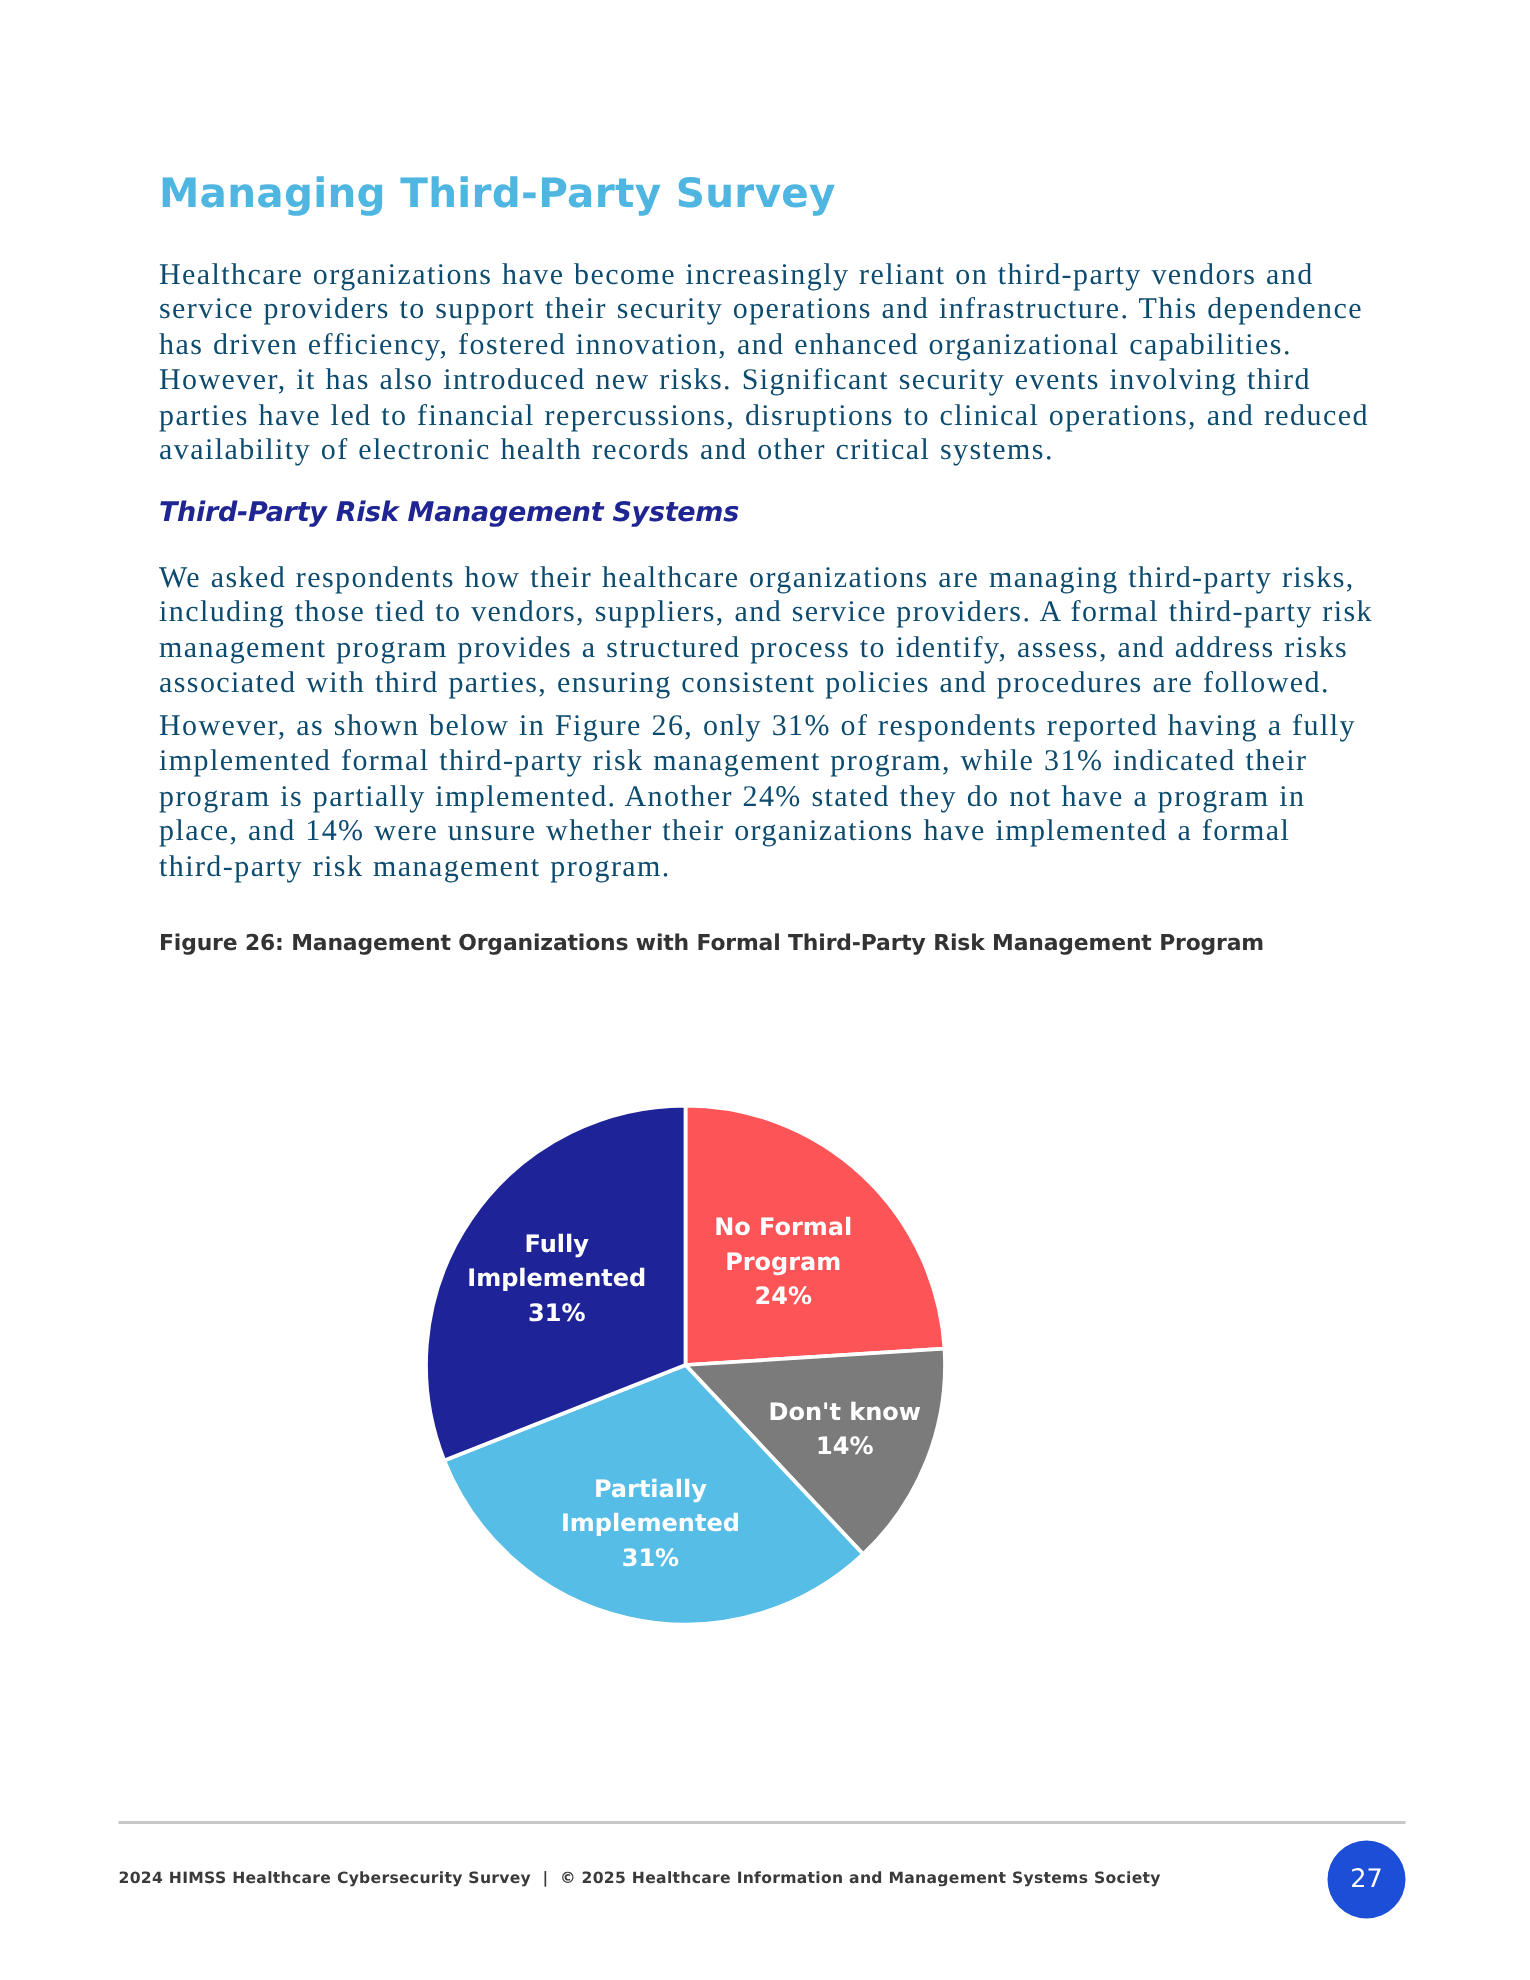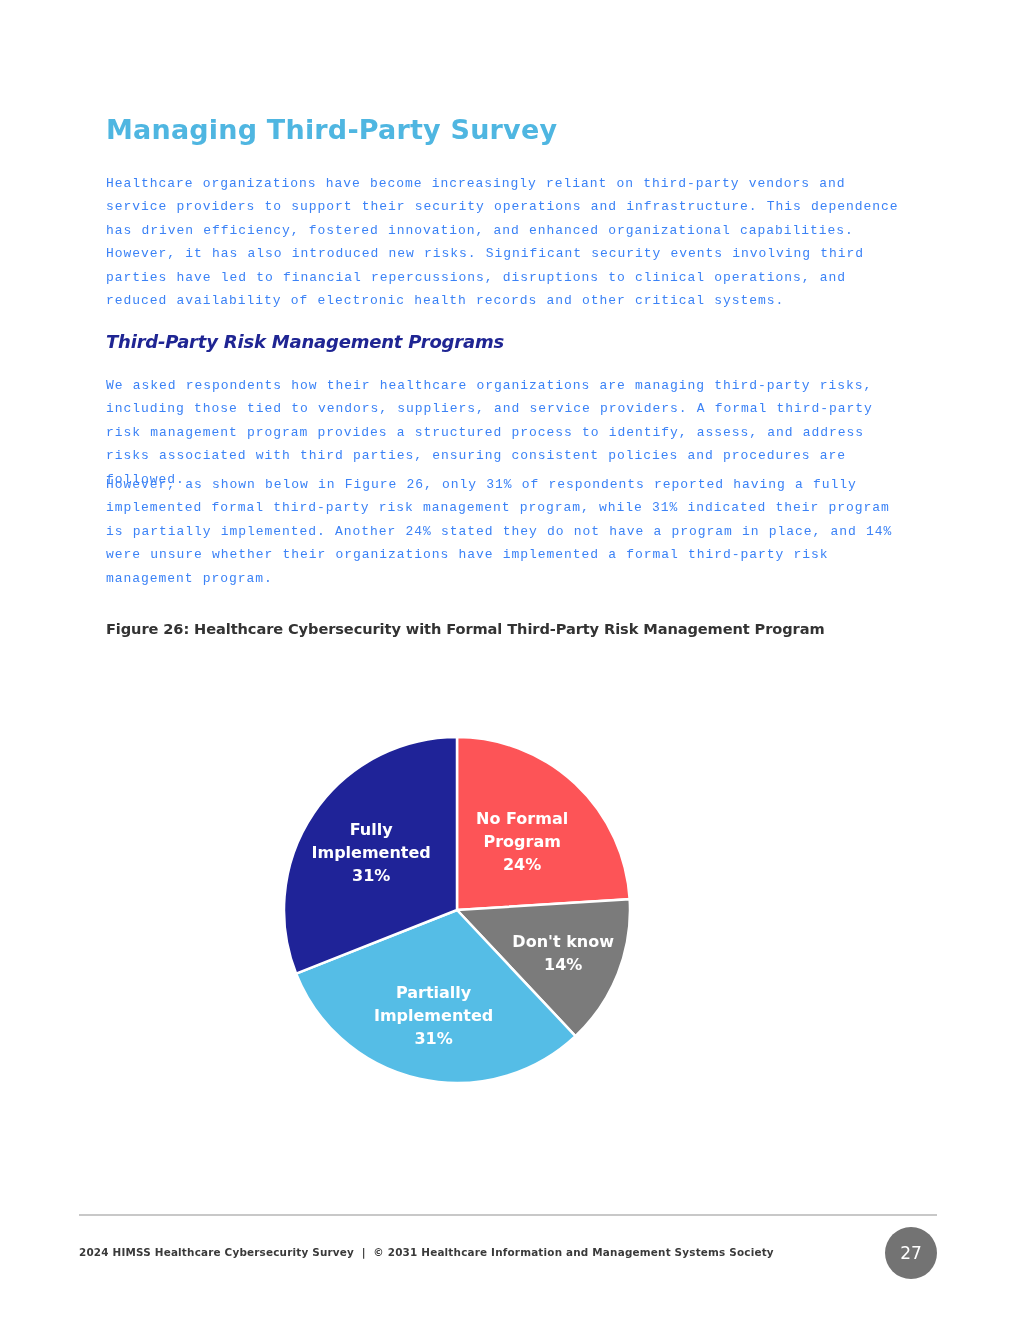--- a/index.html
+++ b/index.html
@@ -1,53 +1,53 @@
 <!DOCTYPE html>
 <html><head>
 <meta charset="utf-8">
 <style>
   html, body { margin: 0; padding: 0; background: #ffffff; }
   body { width: 1020px; height: 1320px; position: relative; overflow: hidden; font-family: "DejaVu Sans", sans-serif; }
   .page-title { position: absolute; left: 106px; top: 114px; margin: 0; font-size: 27px; font-weight: bold; color: #4fb6e1; letter-spacing: 0.2px; }
-  .para { position: absolute; left: 106px; width: 810px; margin: 0; font-size: 13px; line-height: 23.4px; color: #3b82f6; letter-spacing: 0.95px; word-spacing: 0.5px; font-family: Liberation Mono, monospace; }
+  .para { position: absolute; left: 106px; width: 810px; margin: 0; font-size: 20px; line-height: 23.4px; color: #0c4a6e; letter-spacing: 0.95px; word-spacing: 0.5px; font-family: Liberation Serif, serif; }
   .p1 { top: 172px; }
   .p2 { top: 374px; }
   .p3 { top: 473px; }
   .sub-title { position: absolute; left: 106px; top: 331px; margin: 0; font-size: 18px; font-weight: bold; font-style: italic; color: #1f2593; letter-spacing: -0.2px; }
   .fig-caption { position: absolute; left: 106px; top: 620px; margin: 0; font-size: 14.6px; font-weight: bold; color: #333333; letter-spacing: -0.1px; }
   .chart-wrap { position: absolute; left: 270px; top: 720px; width: 380px; height: 380px; }
   .chart-wrap svg { width: 380px; height: 380px; display: block; }
   .slice-label { font-family: "DejaVu Sans", sans-serif; font-weight: bold; font-size: 16px; fill: #ffffff; text-anchor: middle; }
   .footer-rule { position: absolute; left: 79px; top: 1214px; width: 858px; height: 2px; background: #c8c8c8; }
   .footer-text { position: absolute; left: 79px; top: 1246px; font-size: 10.4px; font-weight: bold; color: #3a3a3a; letter-spacing: 0.2px; white-space: pre; }
-  .page-badge { position: absolute; left: 885px; top: 1227px; width: 52px; height: 52px; border-radius: 50%; background: #737373; color: #ffffff; font-size: 17px; display: flex; align-items: center; justify-content: center; }
+  .page-badge { position: absolute; left: 885px; top: 1227px; width: 52px; height: 52px; border-radius: 50%; background: #1d4ed8; color: #ffffff; font-size: 17px; display: flex; align-items: center; justify-content: center; }
 </style>
 </head>
 <body>
 
 <h1 class="page-title">Managing Third-Party Survey</h1>
 
 <p class="para p1">Healthcare organizations have become increasingly reliant on third-party vendors and service providers to support their security operations and infrastructure. This dependence has driven efficiency, fostered innovation, and enhanced organizational capabilities. However, it has also introduced new risks. Significant security events involving third parties have led to financial repercussions, disruptions to clinical operations, and reduced availability of electronic health records and other critical systems.</p>
 
-<h2 class="sub-title">Third-Party Risk Management Programs</h2>
+<h2 class="sub-title">Third-Party Risk Management Systems</h2>
 
 <p class="para p2">We asked respondents how their healthcare organizations are managing third-party risks, including those tied to vendors, suppliers, and service providers. A formal third-party risk management program provides a structured process to identify, assess, and address risks associated with third parties, ensuring consistent policies and procedures are followed.</p>
 
 <p class="para p3">However, as shown below in Figure 26, only 31% of respondents reported having a fully implemented formal third-party risk management program, while 31% indicated their program is partially implemented. Another 24% stated they do not have a program in place, and 14% were unsure whether their organizations have implemented a formal third-party risk management program.</p>
 
-<p class="fig-caption">Figure 26: Healthcare Cybersecurity with Formal Third-Party Risk Management Program</p>
+<p class="fig-caption">Figure 26: Management Organizations with Formal Third-Party Risk Management Program</p>
 
 <div class="chart-wrap">
   <svg id="pie" viewBox="0 0 380 380">
       <path d="M187,190 L187,17 A173,173 0 0 1 359.658624018091,179.13724012142876 Z" fill="#fd5457" stroke="#ffffff" stroke-width="2.5"></path>
       <text class="slice-label"><tspan x="252.13465712911471" y="103.63863510085268">No Formal</tspan><tspan x="252.13465712911471" y="126.63863510085268">Program</tspan><tspan x="252.13465712911471" y="149.6386351008527">24%</tspan></text>
       <path d="M187,190 L359.658624018091,179.13724012142876 A173,173 0 0 1 305.4266493256631,316.11157254390423 Z" fill="#7b7b7b" stroke="#ffffff" stroke-width="2.5"></path>
       <text class="slice-label"><tspan x="293.1618791587206" y="226.53246142553652">Don't know</tspan><tspan x="293.1618791587206" y="249.53246142553652">14%</tspan></text>
       <path d="M187,190 L305.4266493256631,316.11157254390423 A173,173 0 0 1 26.14866794133249,253.68554761444926 Z" fill="#55bde6" stroke="#ffffff" stroke-width="2.5"></path>
       <text class="slice-label"><tspan x="163.60195592780684" y="277.6768318855501">Partially</tspan><tspan x="163.60195592780684" y="300.6768318855501">Implemented</tspan><tspan x="163.60195592780684" y="323.6768318855501">31%</tspan></text>
       <path d="M187,190 L26.14866794133249,253.68554761444926 A173,173 0 0 1 186.99999999999997,17 Z" fill="#1f2398" stroke="#ffffff" stroke-width="2.5"></path>
       <text class="slice-label"><tspan x="101.14903639030048" y="114.65574537894884">Fully</tspan><tspan x="101.14903639030048" y="137.65574537894884">Implemented</tspan><tspan x="101.14903639030048" y="160.65574537894884">31%</tspan></text>
     </svg>
 </div>
 
 <div class="footer-rule"></div>
-<div class="footer-text">2024 HIMSS Healthcare Cybersecurity Survey  |  © 2031 Healthcare Information and Management Systems Society</div>
+<div class="footer-text">2024 HIMSS Healthcare Cybersecurity Survey  |  © 2025 Healthcare Information and Management Systems Society</div>
 <div class="page-badge">27</div>
 
 </body></html>

